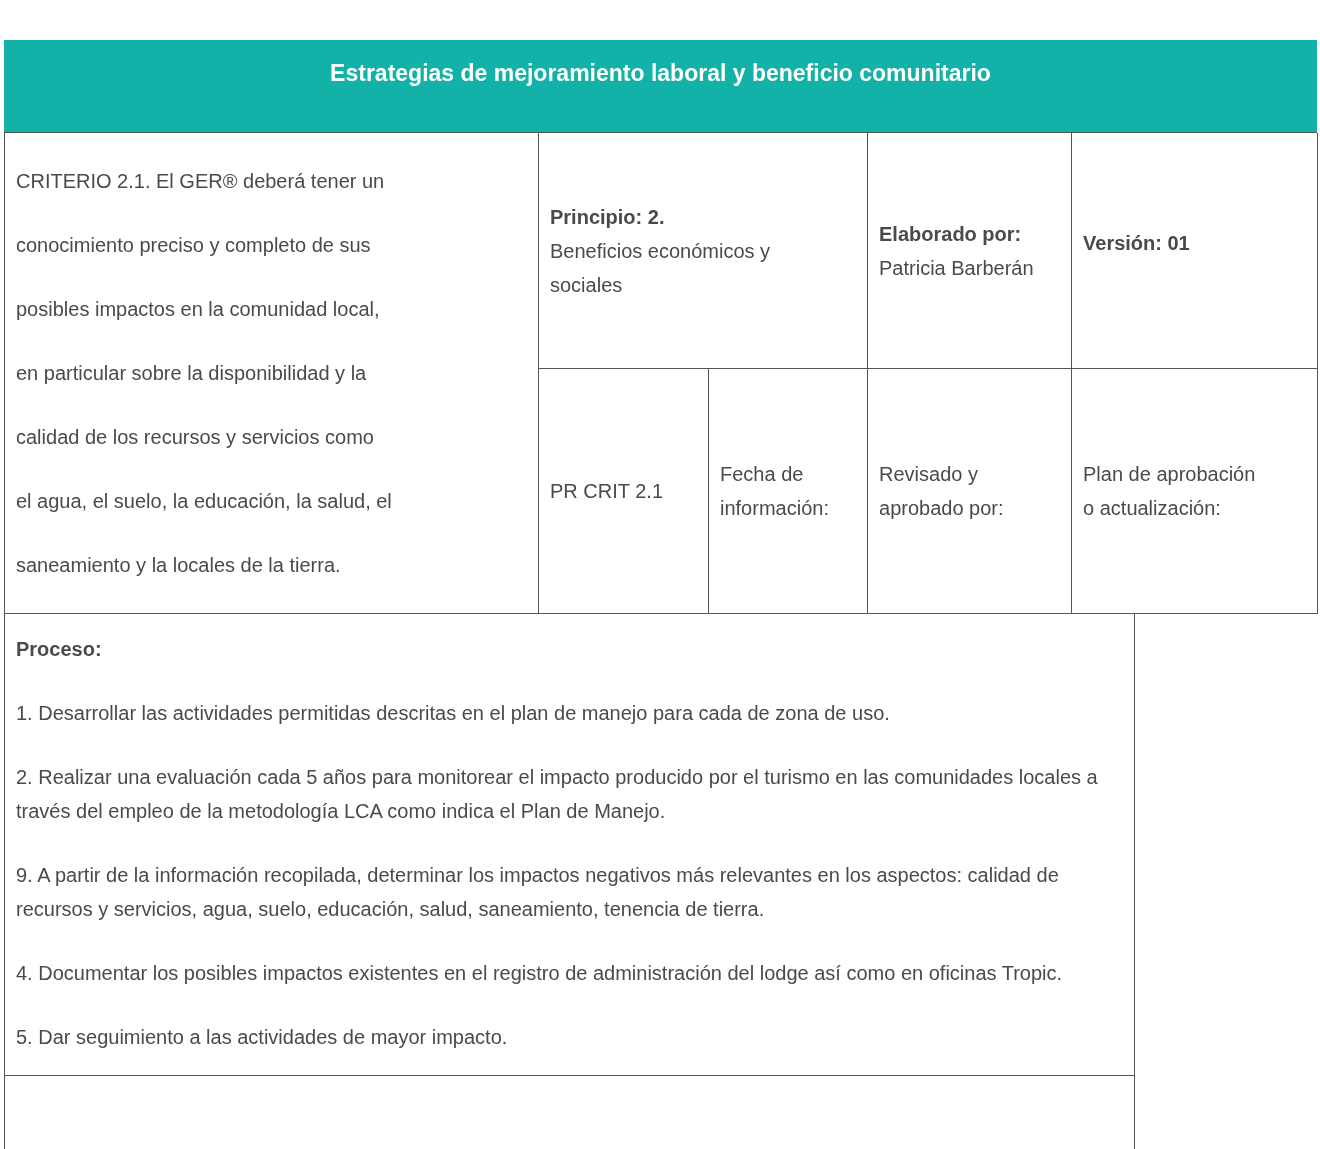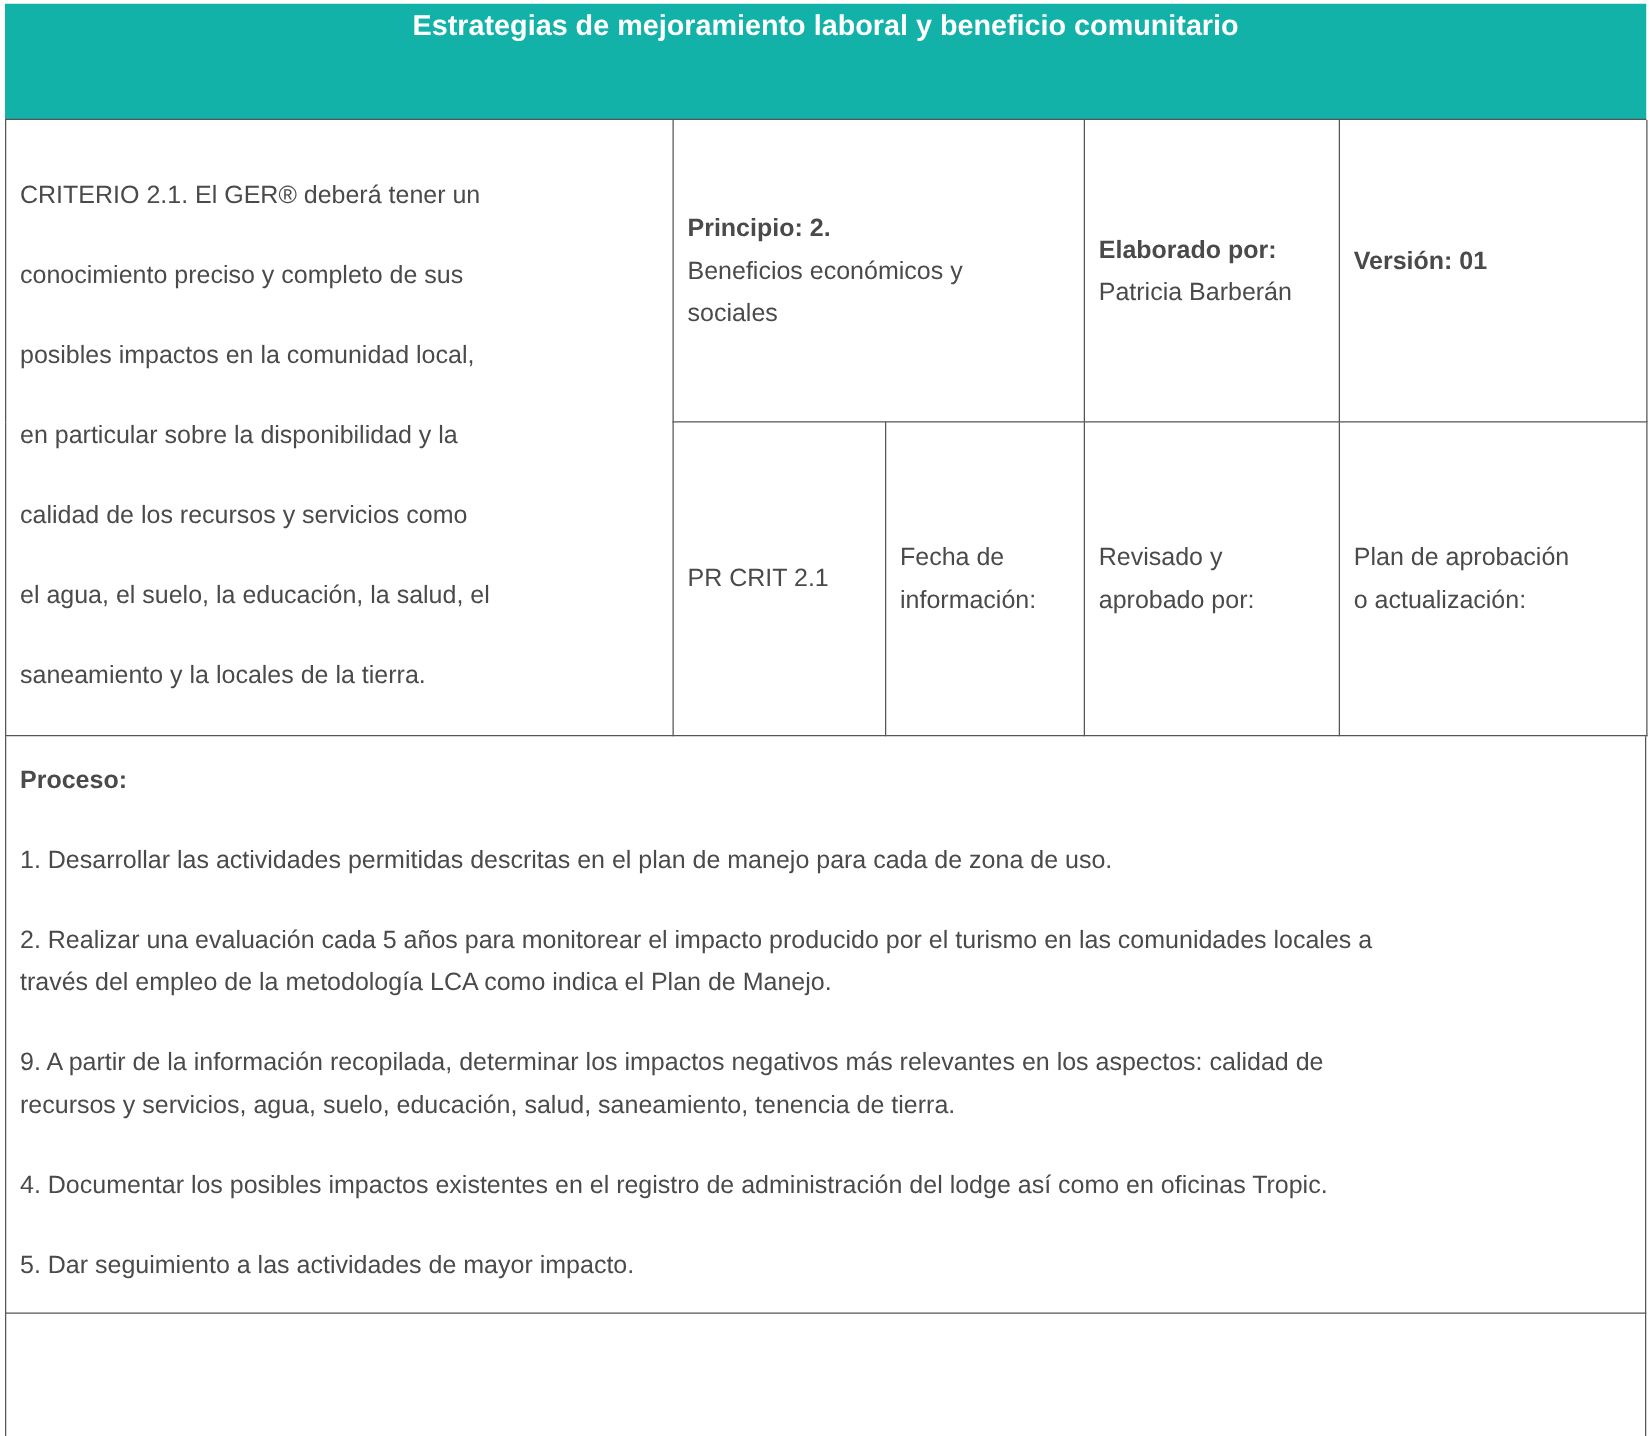--- a/index.html
+++ b/index.html
@@ -1,19 +1,19 @@
 <!DOCTYPE html>
 <html><head>
 <meta charset="utf-8">
 <style>
   html, body { margin:0; padding:0; background:#ffffff; }
   body { width:1320px; height:1149px; position:relative; font-family:"Liberation Sans", sans-serif; color:#4a4a4a; }
   .sheet { position:absolute; left:4px; top:3px; width:1313px; }
-  .header { background:#12b2a8; height:93px; color:#fff; text-align:center; font-weight:bold; font-size:23px; line-height:34px; box-sizing:border-box; border-bottom:1.5px solid #555; }
-  table { border-collapse:collapse; width:1313px; table-layout:fixed; }
+  .header { background:#12b2a8; height:93px; color:#fff; text-align:center; font-weight:bold; font-size:23px; line-height:34px; padding-top:16px; box-sizing:border-box; border-bottom:1.5px solid #555;margin-top:37px; }
+  table { border-collapse:collapse; width:1131px; table-layout:fixed; }
   td { border:1.5px solid #555; vertical-align:middle; font-size:20px; line-height:32px; padding:0 11px; box-sizing:border-box; }
   table.top td { border-top:none; }
   b { font-weight:bold; }
   .proc { padding:18px 11px 14px 11px; }
   .proc p { margin:0; line-height:34px; }
   .proc .gap { height:30px; }
   .single td { border-top:none; }
 </style>
 </head>
 <body>
@@ -26,21 +26,21 @@
   <table class="top">
     <colgroup>
       <col style="width:534px">
         <col style="width:170px">
         <col style="width:159px">
         <col style="width:204px">
         <col style="width:246px">
     </colgroup>
     <tbody>
         <tr style="height:128px">
-      <td rowspan="2" style="padding-top:12px">
+      <td rowspan="2" style="padding-top:0">
         <div style="white-space:pre-line">
           <div>CRITERIO 2.1. El GER® deberá tener un</div>
           <div>conocimiento preciso y completo de sus</div>
           <div>posibles impactos en la comunidad local,</div>
           <div>en particular sobre la disponibilidad y la</div>
           <div>calidad de los recursos y servicios como</div>
           <div>el agua, el suelo, la educación, la salud, el</div>
           <div>saneamiento y la locales de la tierra.</div>
         </div>
       </td>

